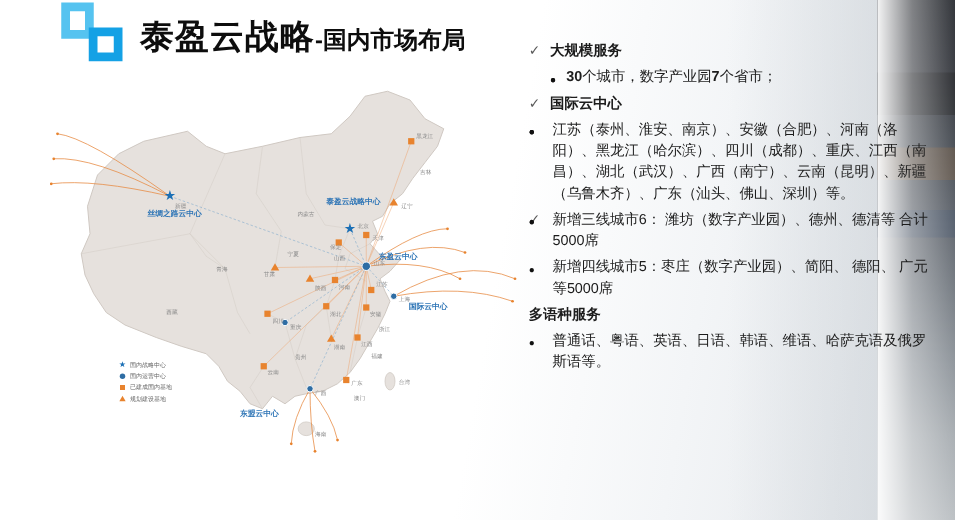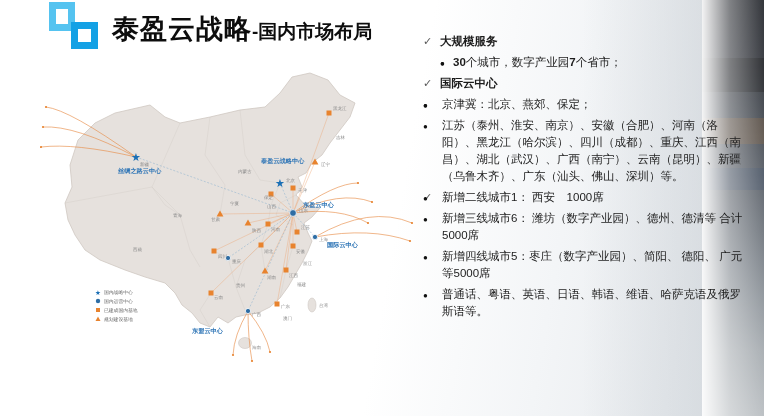--- a/index.html
+++ b/index.html
@@ -192,22 +192,23 @@
       <polygon points="58,261.5 55.5,266 60.5,266" fill="#e8832e"></polygon>
       <text x="64" y="265.6" font-size="4.8" fill="#666666">规划建设基地</text>
     </svg>
 
   <div class="rp">
       <div class="row check"><span class="mk">✓</span><span><b>大规模服务</b></span></div>
       <div class="row subdot"><span class="mk">●</span></div>
       <div class="row subdot"><span class="mk">●</span><span><b>30</b><span>个城市，数字产业园</span><b>7</b><span>个省市；</span></span></div>
       <div class="row check"><span class="mk">✓</span><span><b>国际云中心</b></span></div>
       <div class="row bullet"><span class="mk">●</span></div>
-      <div class="row bullet"><span class="mk">●</span><span><span>京津冀：北京、燕郊、保定；</span></span></div>
+      <div class="row bullet"><span class="mk">●</span></div>
       <div class="row bullet"><span class="mk">●</span><span><span>江苏（泰州、淮安、南京）、安徽（合肥）、河南（洛阳）、黑龙江（哈尔滨）、四川（成都）、重庆、江西（南昌）、湖北（武汉）、广西（南宁）、云南（昆明）、新疆（乌鲁木齐）、广东（汕头、佛山、深圳）等。</span></span></div>
       <div class="row check"><span class="mk">✓</span></div>
-      <div class="row bullet"><span class="mk">●</span><span><span>新增二线城市1：  西安　1000席</span></span></div>
+      <div class="row bullet"><span class="mk">●</span></div>
       <div class="row bullet"><span class="mk">●</span><span><span>新增三线城市6：  潍坊（数字产业园）、德州、德清等 合计5000席</span></span></div>
       <div class="row bullet"><span class="mk">●</span><span><span>新增四线城市5：枣庄（数字产业园）、简阳、 德阳、 广元等5000席</span></span></div>
+      <div class="row heading"><span><b>多语种服务</b></span></div>
       <div class="row bullet"><span class="mk">●</span><span><span>普通话、粤语、英语、日语、韩语、维语、哈萨克语及俄罗斯语等。</span></span></div>
     </div>
 
 </div>
 
 </body></html>

